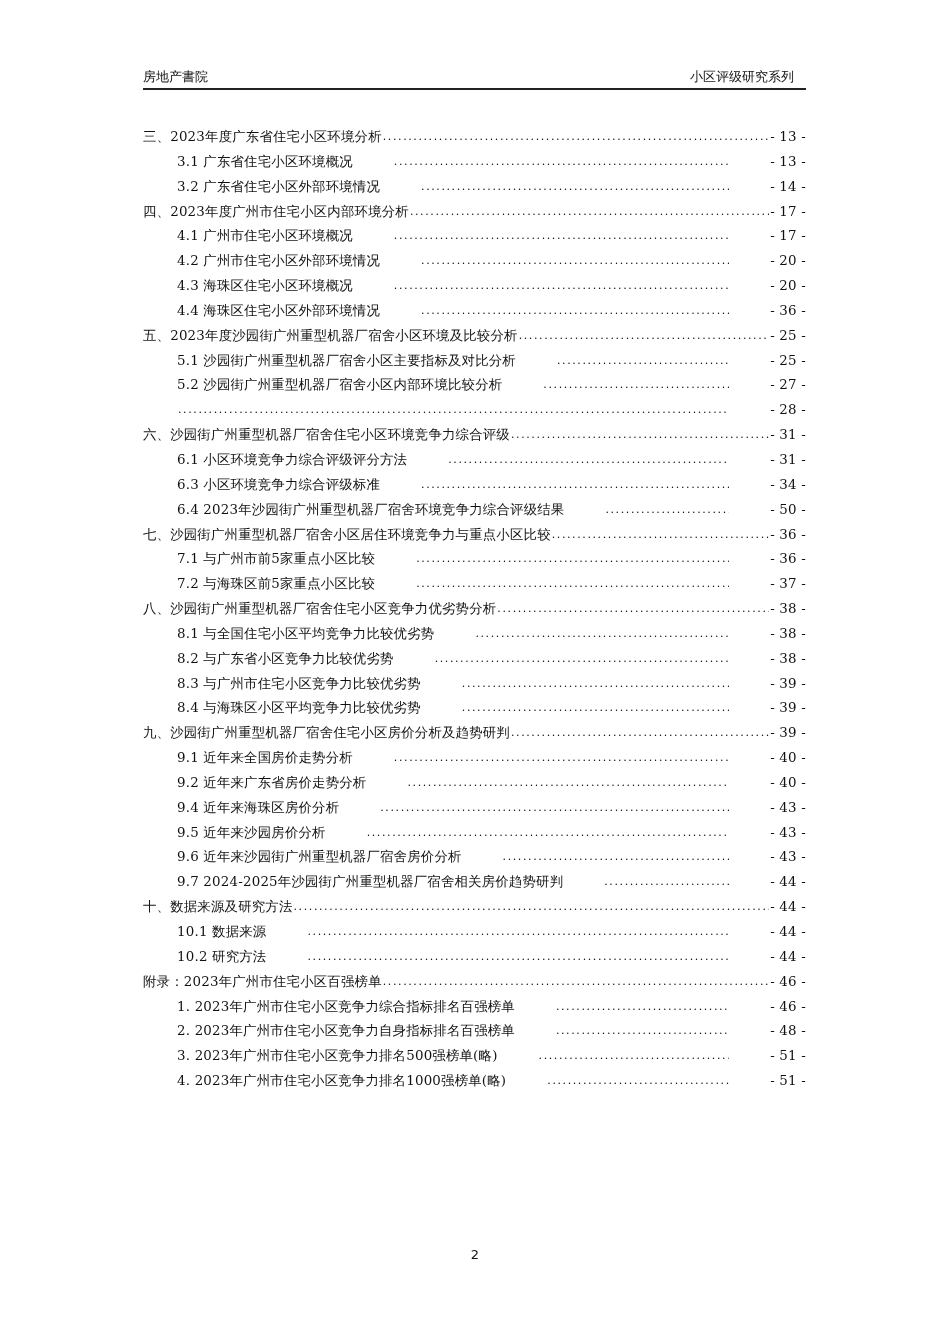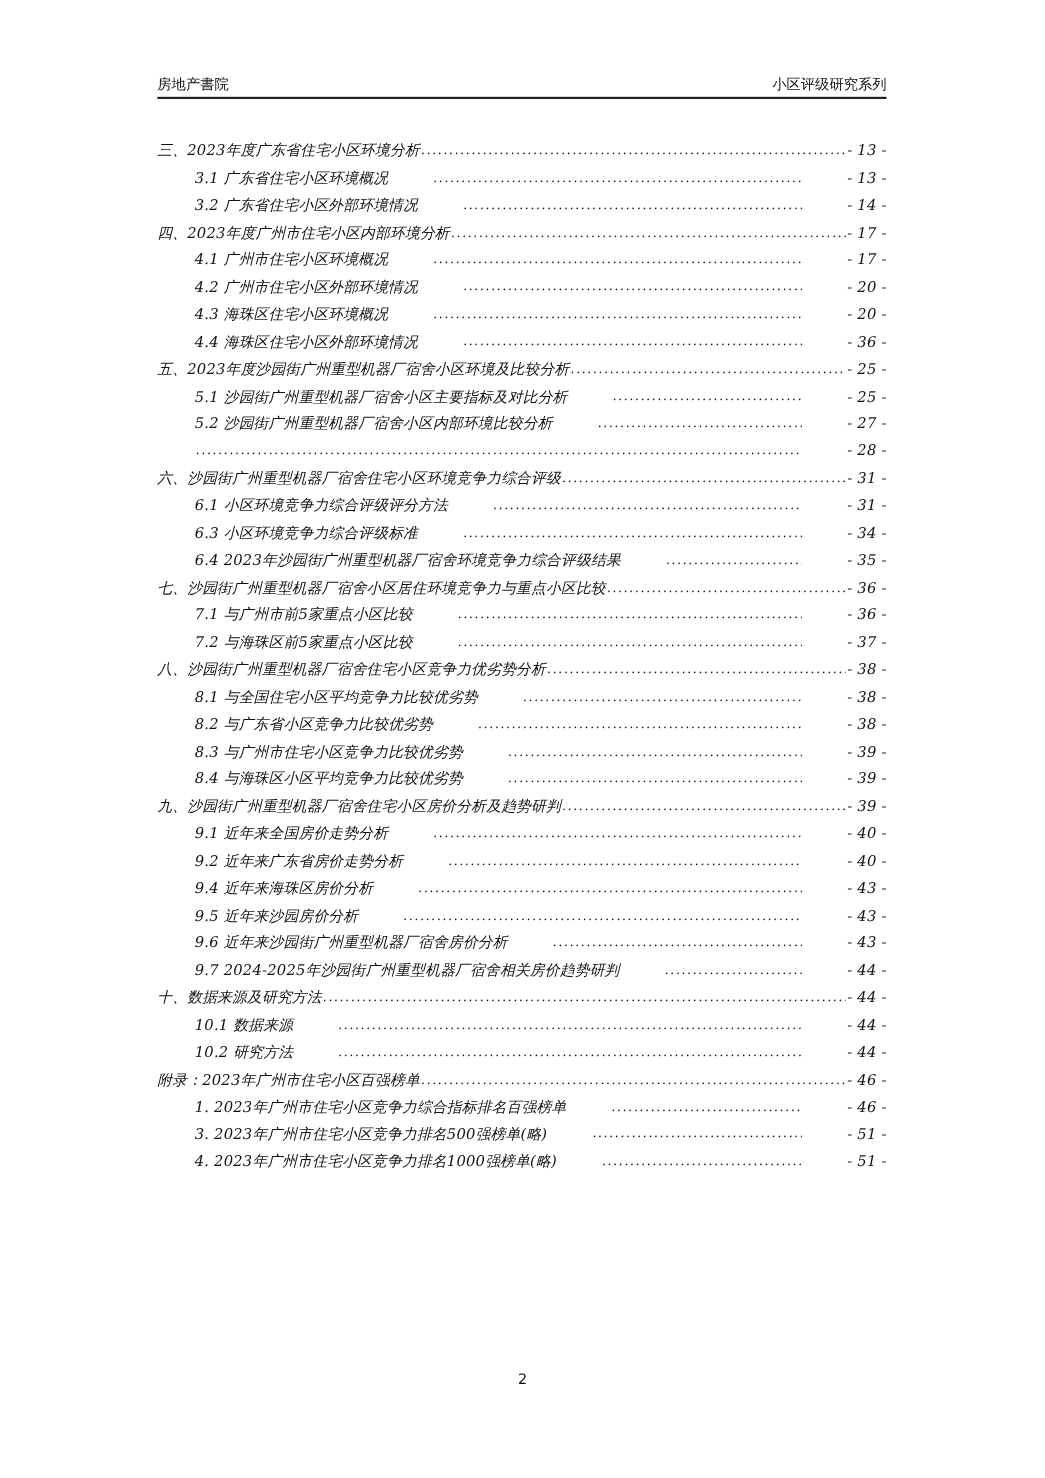--- a/index.html
+++ b/index.html
@@ -1,21 +1,21 @@
 <!DOCTYPE html>
 <html><head>
 <meta charset="utf-8">
 <style>
   html, body { margin: 0; padding: 0; background: #ffffff; }
   body { width: 950px; height: 1344px; position: relative; font-family: "DejaVu Sans", sans-serif; color: #111; overflow: hidden; }
   .header { position: absolute; left: 143px; top: 68px; width: 663px; height: 22px; font-size: 13px; }
   .header .left { position: absolute; left: 0; top: 0; }
-  .header .right { position: absolute; right: 0; top: 0; }
+  .header .right { position: absolute; right: 12px; top: 0; }
   .header-rule { position: absolute; left: 143px; top: 88px; width: 663px; height: 2px; background: #222; }
-  .toc { position: absolute; left: 143px; top: 127px; width: 663px; font-style: italic; }
+  .toc { position: absolute; left: 143px; top: 127px; width: 663px; }
   .toc-row { display: flex; align-items: baseline; height: 24.85px; font-family: "DejaVu Serif", serif; font-size: 13.4px; white-space: nowrap; letter-spacing: 0.2px; }
   .toc-row.l2 { padding-left: 34px; gap: 40px; }
   .toc-row .label { flex: 0 0 auto; }
   .toc-row .dots { flex: 1 1 auto; overflow: hidden; position: relative; height: 14px; margin: 0 1px; }
   .toc-row .dots::after { content: "......................................................................................................................................................................................................................"; position: absolute; left: 0; bottom: -2px; letter-spacing: 1.6px; font-size: 11px; color: #111; }
   .toc-row .page { flex: 0 0 auto; }
   .footer-page { position: absolute; top: 1247px; left: 0; width: 950px; text-align: center; font-size: 13px; }
 </style>
 </head>
 <body>
@@ -97,21 +97,21 @@
       <span class="page">- 31 -</span>
     </div>
     <div class="toc-row l2">
       <span class="label">6.3 小区环境竞争力综合评级标准</span>
       <span class="dots"></span>
       <span class="page">- 34 -</span>
     </div>
     <div class="toc-row l2">
       <span class="label">6.4 2023年沙园街广州重型机器厂宿舍环境竞争力综合评级结果</span>
       <span class="dots"></span>
-      <span class="page">- 35 -</span>
+      <span class="page">- 50 -</span>
     </div>
     <div class="toc-row">
       <span class="label">七、沙园街广州重型机器厂宿舍小区居住环境竞争力与重点小区比较</span>
       <span class="dots"></span>
       <span class="page">- 36 -</span>
     </div>
     <div class="toc-row l2">
       <span class="label">7.1 与广州市前5家重点小区比较</span>
       <span class="dots"></span>
       <span class="page">- 36 -</span>
@@ -200,20 +200,25 @@
       <span class="label">附录：2023年广州市住宅小区百强榜单</span>
       <span class="dots"></span>
       <span class="page">- 46 -</span>
     </div>
     <div class="toc-row l2">
       <span class="label">1. 2023年广州市住宅小区竞争力综合指标排名百强榜单</span>
       <span class="dots"></span>
       <span class="page">- 46 -</span>
     </div>
     <div class="toc-row l2">
+      <span class="label">2. 2023年广州市住宅小区竞争力自身指标排名百强榜单</span>
+      <span class="dots"></span>
+      <span class="page">- 48 -</span>
+    </div>
+    <div class="toc-row l2">
       <span class="label">3. 2023年广州市住宅小区竞争力排名500强榜单(略)</span>
       <span class="dots"></span>
       <span class="page">- 51 -</span>
     </div>
     <div class="toc-row l2">
       <span class="label">4. 2023年广州市住宅小区竞争力排名1000强榜单(略)</span>
       <span class="dots"></span>
       <span class="page">- 51 -</span>
     </div>
   </div>

